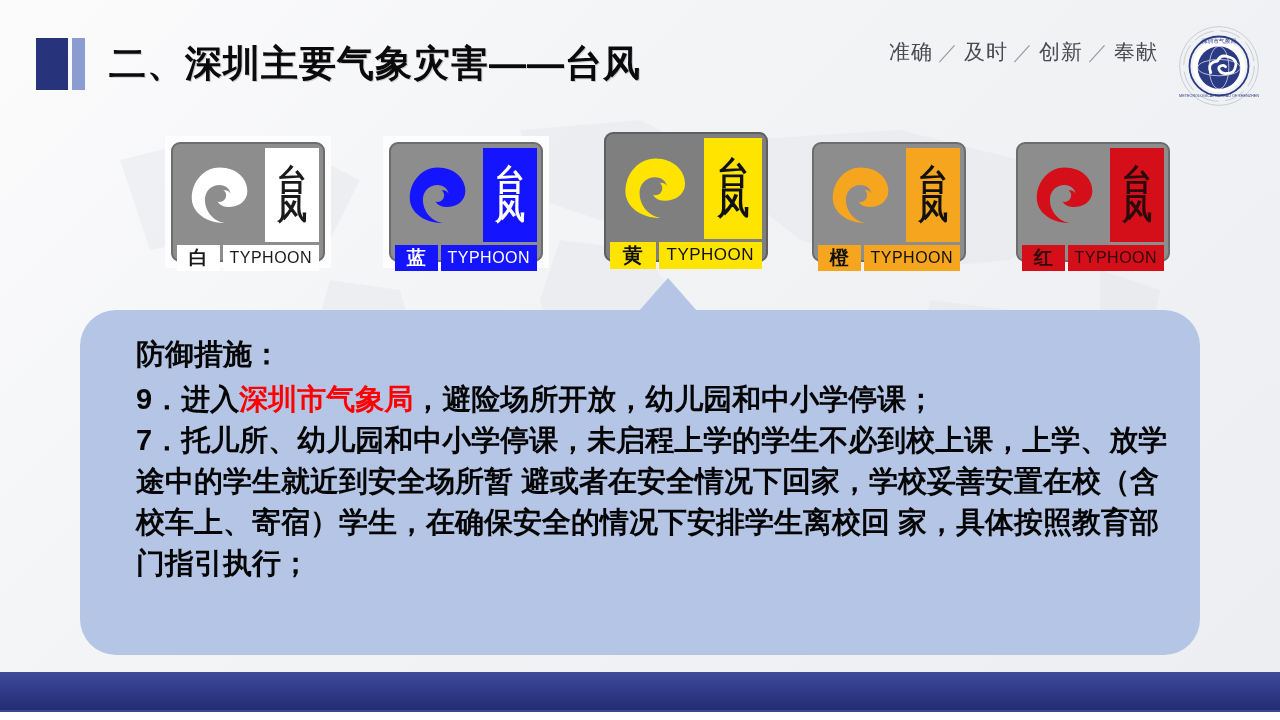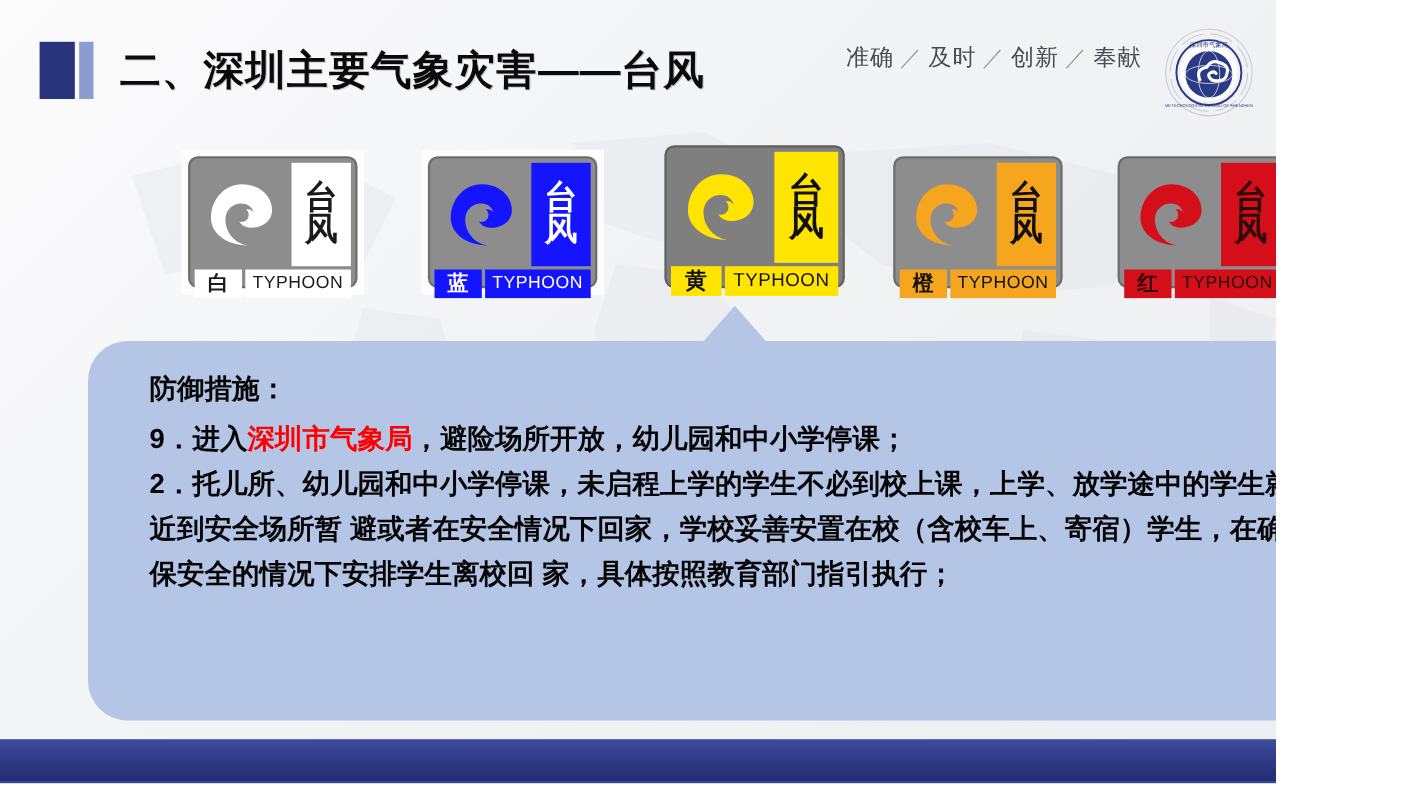--- a/index.html
+++ b/index.html
@@ -8,21 +8,21 @@
   }
   body {
     width: 1280px;
     height: 720px;
     overflow: hidden;
     font-family: "Liberation Sans", "DejaVu Sans", sans-serif;
     background: #ffffff;
   }
   .slide {
     position: relative;
-    width: 1160px;
+    width: 1280px;
     height: 720px;
     background: linear-gradient(135deg, #fbfbfc 0%, #f2f3f5 45%, #eceef1 100%);
     overflow: hidden;
   }
   
   .watermark {
     position: absolute;
     left: 0; top: 40px;
     width: 1280px; height: 560px;
     opacity: 0.35;
@@ -163,21 +163,21 @@
     border-left: 30px solid transparent;
     border-right: 30px solid transparent;
     border-bottom: 34px solid #b5c5e6;
   }
   .callout-body {
     position: absolute;
     left: 136px;
     top: 334px;
     width: 1040px;
     color: #060606;
-    font-size: 25px;
+    font-size: 29px;
     font-weight: bold;
     line-height: 41px;
   }
   .measures-title { margin-bottom: 4px; }
   .measure-item { text-indent: 0; }
   .hl-red { color: #ff0000; }
   .footer {
     position: absolute;
     left: 0;
     bottom: 8px;
@@ -354,19 +354,19 @@
     </div>
 
   </div>
 
   <div class="callout-arrow"></div>
   <div class="callout"></div>
 
   <div class="callout-body">
     <div class="measures-title">防御措施：</div>
     <div class="measure-item"><span>9．进入</span><span class="hl-red">深圳市气象局</span><span>，避险场所开放，幼儿园和中小学停课；</span></div>
-    <div class="measure-item">2．托儿所、幼儿园和中小学停课，未启程上学的学生不必到校上课，上学、放学途中的学生就近到安全场所暂 避或者在安全情况下回家，学校妥善安置在校（含校车上、寄宿）学生，在确保安全的情况下安排学生离校回 家，具体按照教育部门指引执行；</div>
+    <div class="measure-item">7．托儿所、幼儿园和中小学停课，未启程上学的学生不必到校上课，上学、放学途中的学生就近到安全场所暂 避或者在安全情况下回家，学校妥善安置在校（含校车上、寄宿）学生，在确保安全的情况下安排学生离校回 家，具体按照教育部门指引执行；</div>
   </div>
 
   <div class="footer"></div>
   <div class="footer-under"></div>
 
 </div>
 
 </body></html>

